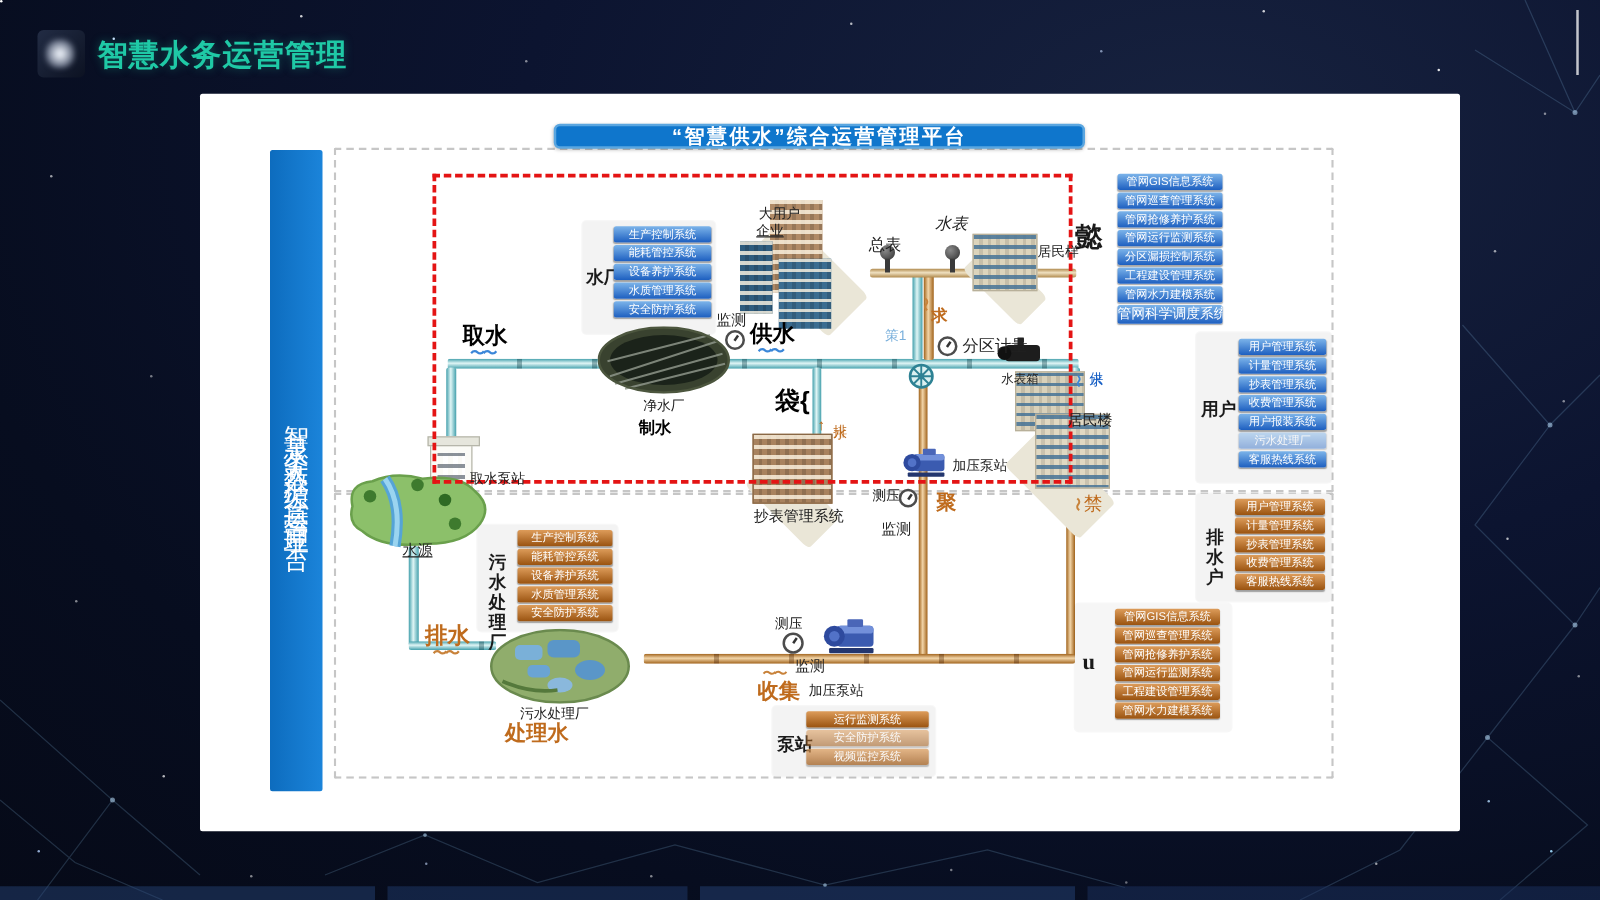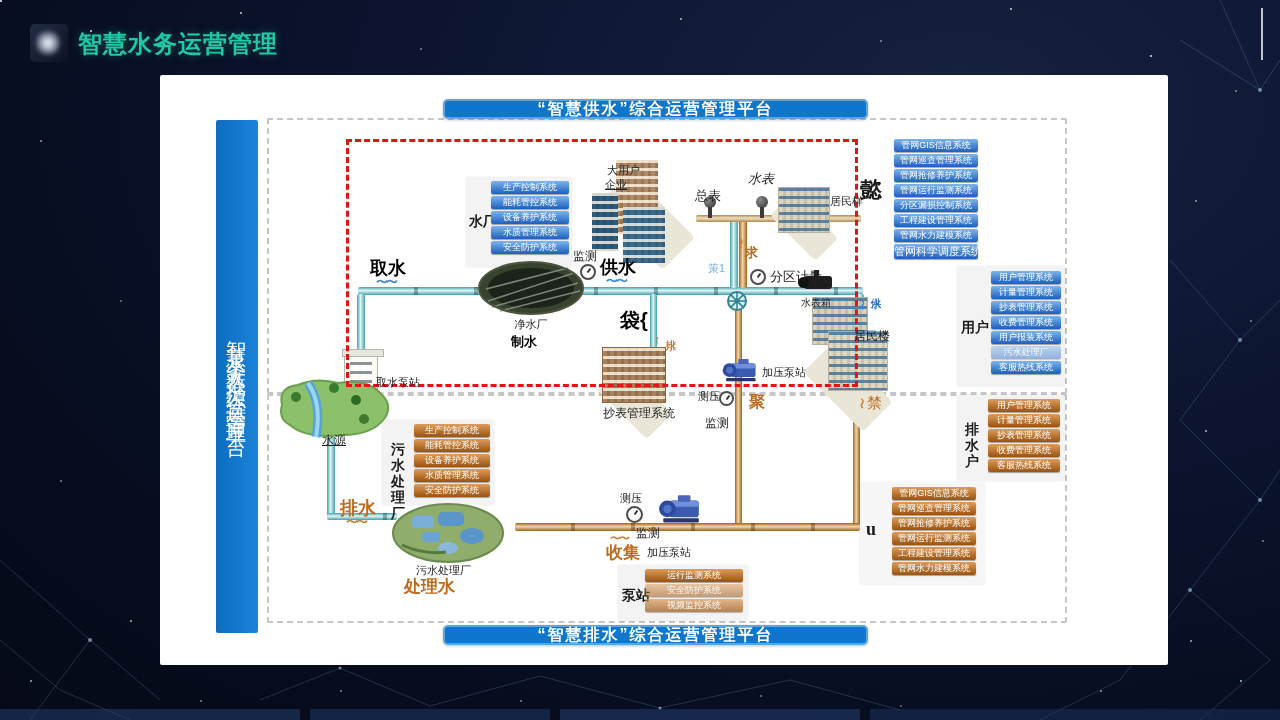--- a/index.html
+++ b/index.html
@@ -124,21 +124,20 @@
   <div class="abs botstrip" style="left:870px;width:410px;background:rgba(28,50,95,.5)" data-name="bottom-strip-decoration"></div>
 
   <div class="abs logo-chip" data-name="slide-logo-thumbnail"></div>
   <div class="abs title" data-name="page-title">智慧水务运营管理</div>
   <div class="abs edge-line" data-name="edge-line-decoration"></div>
 
   <div class="abs panel" data-name="diagram-panel">
 
     <div class="abs vbar" data-name="platform-vertical-bar">智慧水务大数据综合运营管理平台</div>
     <div class="abs banner" style="top:24px;" data-name="supply-platform-banner">“智慧供水”综合运营管理平台</div>
-    <div class="abs banner" style="top:550px;" data-name="drainage-platform-banner">“智慧排水”综合运营管理平台</div>
 
     <div class="abs dash-gray" style="left:107px;top:43px;width:800px;height:276px;" data-name="supply-dashed-region"></div>
     <div class="abs dash-gray" style="left:107px;top:319px;width:800px;height:229px;" data-name="drainage-dashed-region"></div>
 
     <div class="pipe ph" style="left:198px;top:212px;width:505px;" data-name="supply-main-pipe"></div>
     <div class="pipe pv" style="left:197px;top:219px;height:62px;" data-name="intake-pump-riser-pipe"></div>
     <div class="pipe pv" style="left:570px;top:143px;height:70px;" data-name="meter-branch-pipe"></div>
     <div class="pipe pv or" style="left:579px;top:143px;height:70px;" data-name="meter-branch-return-pipe"></div>
     <div class="pipe ph or" style="left:536px;top:140px;width:165px;height:7px;background:linear-gradient(180deg,#b08a4e,#efe0c0 45%,#b08a4e);" data-name="meter-row-pipe"></div>
     <div class="pipe pv" style="left:696px;top:219px;height:40px;" data-name="residential-supply-pipe"></div>

